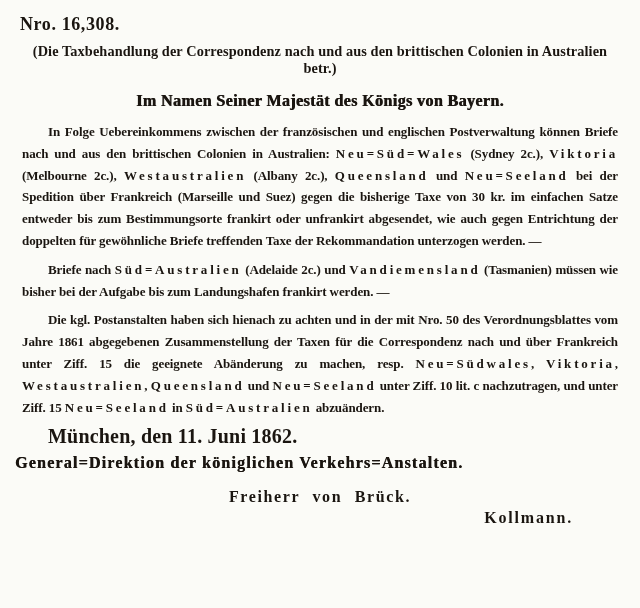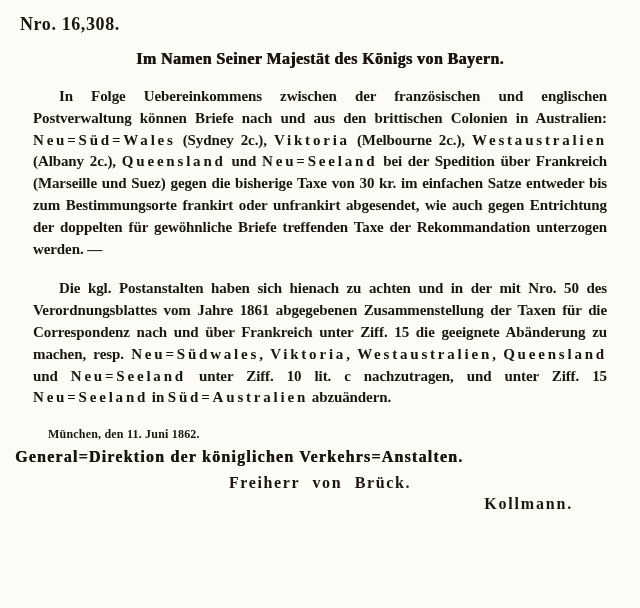--- a/index.html
+++ b/index.html
@@ -29,66 +29,68 @@
   }
   .proclamation {
     font-size: 16px;
     text-align: center;
     letter-spacing: 0.4px;
     text-shadow: 0.6px 0 0 currentColor;
     margin: 15px 0 11px 0;
   }
   .doc-body { margin: 0; }
   .para {
-    margin: 18px;
-    font-size: 15px;
+    margin: 7px;
+    font-size: 13px;
     line-height: 21.8px;
     letter-spacing: -0.1px;
     text-align: justify;
     text-indent: 26px;
   }
   .sperr { letter-spacing: 2.8px; }
   .dateline {
     margin: 6px 0 0 33px;
-    font-size: 12px;
+    font-size: 20px;
     letter-spacing: 0.2px;
   }
   .authority {
     text-align: left;
     font-size: 16px;
     letter-spacing: 1.2px;
     text-shadow: 0.4px 0 0 currentColor;
     margin-top: 6px;
   }
   .signer {
     text-align: center;
     font-size: 16px;
     letter-spacing: 1.6px;
     word-spacing: 7px;
-    margin-top: 8px;
+    margin-top: 16px;
   }
   .countersign {
     text-align: right;
     padding-right: 52px;
     font-size: 16px;
     letter-spacing: 1.8px;
     margin-top: 3px;
   }
 </style>
 </head>
 <body>
 
 <div class="page">
   <div class="nro">Nro. 16,308.</div>
 
+  <div class="subject">(Die Taxbehandlung der Correspondenz nach und aus den brittischen Colonien in Australien betr.)</div>
 
   <div class="proclamation">Im Namen Seiner Majestät des Königs von Bayern.</div>
 
   <div class="doc-body">
       <p class="para"><span class="seg">In Folge Uebereinkommens zwischen der französischen und englischen Postverwaltung können Briefe nach und aus den brittischen Colonien in Australien: </span><span class="sperr">Neu=Süd=Wales</span><span class="seg"> (Sydney 2c.), </span><span class="sperr">Viktoria</span><span class="seg"> (Melbourne 2c.), </span><span class="sperr">Westaustralien</span><span class="seg"> (Albany 2c.), </span><span class="sperr">Queensland</span><span class="seg"> und </span><span class="sperr">Neu=Seeland</span><span class="seg"> bei der Spedition über Frankreich (Marseille und Suez) gegen die bisherige Taxe von 30 kr. im einfachen Satze entweder bis zum Bestimmungsorte frankirt oder unfrankirt abgesendet, wie auch gegen Entrichtung der doppelten für gewöhnliche Briefe treffenden Taxe der Rekommandation unterzogen werden. —</span></p>
+      <p class="para"><span class="seg">Briefe nach </span><span class="sperr">Süd=Australien</span><span class="seg"> (Adelaide 2c.) und </span><span class="sperr">Vandiemensland</span><span class="seg"> (Tasmanien) müssen wie bisher bei der Aufgabe bis zum Landungshafen frankirt werden. —</span></p>
       <p class="para"><span class="seg">Die kgl. Postanstalten haben sich hienach zu achten und in der mit Nro. 50 des Verordnungsblattes vom Jahre 1861 abgegebenen Zusammenstellung der Taxen für die Correspondenz nach und über Frankreich unter Ziff. 15 die geeignete Abänderung zu machen, resp. </span><span class="sperr">Neu=Südwales</span><span class="seg">, </span><span class="sperr">Viktoria</span><span class="seg">, </span><span class="sperr">Westaustralien</span><span class="seg">, </span><span class="sperr">Queensland</span><span class="seg"> und </span><span class="sperr">Neu=Seeland</span><span class="seg"> unter Ziff. 10 lit. c nachzutragen, und unter Ziff. 15 </span><span class="sperr">Neu=Seeland</span><span class="seg"> in </span><span class="sperr">Süd=Australien</span><span class="seg"> abzuändern.</span></p>
     </div>
 
   <div class="dateline">München, den 11. Juni 1862.</div>
 
   <div class="authority">General=Direktion der königlichen Verkehrs=Anstalten.</div>
 
   <div class="signer">Freiherr von Brück.</div>
 
   <div class="countersign">Kollmann.</div>

